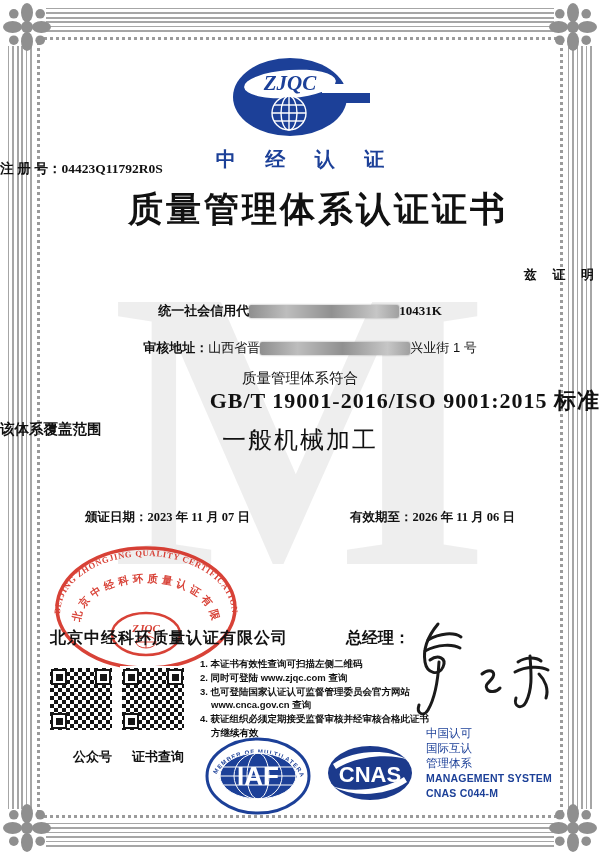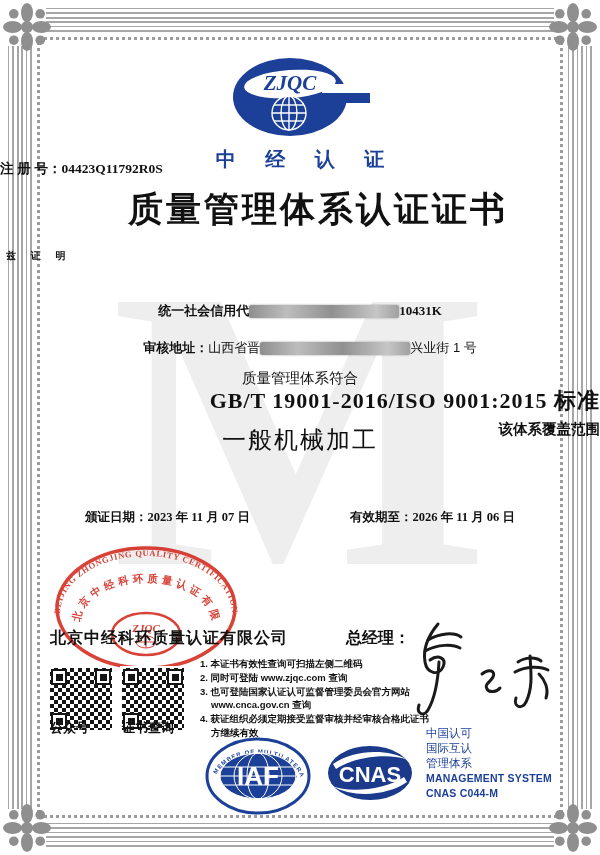--- a/index.html
+++ b/index.html
@@ -24,40 +24,40 @@
   
   .logo-svg{position:absolute;left:226px;top:56px;}
   .brand{position:absolute;left:0;right:0;top:134px;text-align:center;
     font-size:20px;font-weight:bold;color:#1c4098;letter-spacing:12px;text-indent:12px;margin-top:12px;}
   .regline{position:absolute;left:0;right:0;top:160px;text-align:left;font-size:13.5px;font-weight:bold;}
   .regline .num{font-family:"Liberation Serif", serif;}
 
   .title{position:absolute;left:0;right:0;top:186px;text-align:center;
     font-size:35px;font-weight:bold;letter-spacing:3px;padding-left:36px;}
 
-  .lead{position:absolute;left:0;right:0;top:249px;text-align:left;
-    font-size:10px;font-weight:bold;letter-spacing:6px;text-indent:6px;}
+  .lead{position:absolute;left:0;right:0;top:266px;text-align:right;
+    font-size:13px;font-weight:bold;letter-spacing:6px;text-indent:6px;}
   .company{position:absolute;left:0;right:0;top:263px;text-align:center;
     font-size:27px;font-weight:bold;letter-spacing:1px;display:flex;justify-content:center;align-items:center;gap:2px;}
   .blur{display:inline-block;border-radius:2px;vertical-align:middle;
     background:linear-gradient(90deg,#8e8e8e,#bdbdbd 25%,#909090 55%,#c6c6c6 85%,#a0a0a0);
     box-shadow:0 0 2px rgba(120,120,120,.8);}
   .blur.big{width:140px;height:24px;}
   .blur.sm{width:150px;height:13px;}
 
   .infoline{position:absolute;left:0;right:0;text-align:center;font-size:13px;}
   .infoline b{font-weight:bold;}
   .infoline .v{font-family:"Liberation Serif", serif;}
   .credit{top:302px;font-weight:bold;text-align:center;}
   .regaddr{top:321px;} .auditaddr{top:339px;padding-left:20px;}
 
   .conform{position:absolute;left:0;right:0;top:369px;text-align:center;font-size:14.5px;font-weight:normal;}
   .code{position:absolute;left:0;right:0;top:386px;text-align:right;
     font-family:"Liberation Serif", serif;font-size:22px;font-weight:bold;letter-spacing:1px;}
-  .scopelabel{position:absolute;left:0;right:0;top:420px;text-align:right;font-size:14.5px;font-weight:bold;}
+  .scopelabel{position:absolute;left:0;right:0;top:420px;text-align:left;font-size:14.5px;font-weight:bold;}
   .scope{position:absolute;left:0;right:0;top:424px;text-align:center;font-size:24px;letter-spacing:2px;}
   .scopenote{position:absolute;left:0;right:0;top:479px;text-align:center;font-size:13.5px;font-weight:bold;}
 
   .dates{position:absolute;left:85px;right:85px;top:509px;display:flex;justify-content:space-between;
     font-size:12.5px;font-weight:bold;}
   .dates .v{font-family:"Liberation Serif", serif;}
 
   
   .seal{position:absolute;left:46px;top:536px;opacity:.88;}
   .issuer{position:absolute;left:50px;top:628px;font-size:16px;font-weight:bold;letter-spacing:1px;}
@@ -65,21 +65,21 @@
   .sig{position:absolute;left:398px;top:610px;}
 
   
   .qr{position:absolute;width:62px;height:62px;top:668px;
     background:repeating-conic-gradient(#151515 0% 25%, #fff 0% 50%) 0 0/8px 8px;
     outline:2px solid #fff;}
   .qr1{left:50px;} .qr2{left:122px;}
   .qr .f{position:absolute;width:12px;height:12px;border:2.5px solid #151515;background:#fff;}
   .qr .f i{position:absolute;left:2.5px;top:2.5px;width:7px;height:7px;background:#151515;display:block;}
   .qr .f.a{left:1px;top:1px;} .qr .f.b{right:1px;top:1px;} .qr .f.c{left:1px;bottom:1px;}
-  .qrlabel{position:absolute;top:719px;width:62px;text-align:left;font-size:13px;font-weight:bold;}
+  .qrlabel{position:absolute;top:748px;width:62px;text-align:right;font-size:13px;font-weight:bold;}
   .qrlabel.q1{left:50px;} .qrlabel.q2{left:122px;}
 
   
   .notes{position:absolute;left:200px;top:657px;width:232px;font-size:9.5px;font-weight:bold;line-height:1.45;}
   .notes div{padding-left:11px;text-indent:-11px;}
 
   
   .iaf{position:absolute;left:205px;top:736px;}
   .cnas{position:absolute;left:327px;top:744px;}
   .accred{position:absolute;left:426px;top:726px;color:#1c4098;font-size:11.5px;line-height:15px;}

